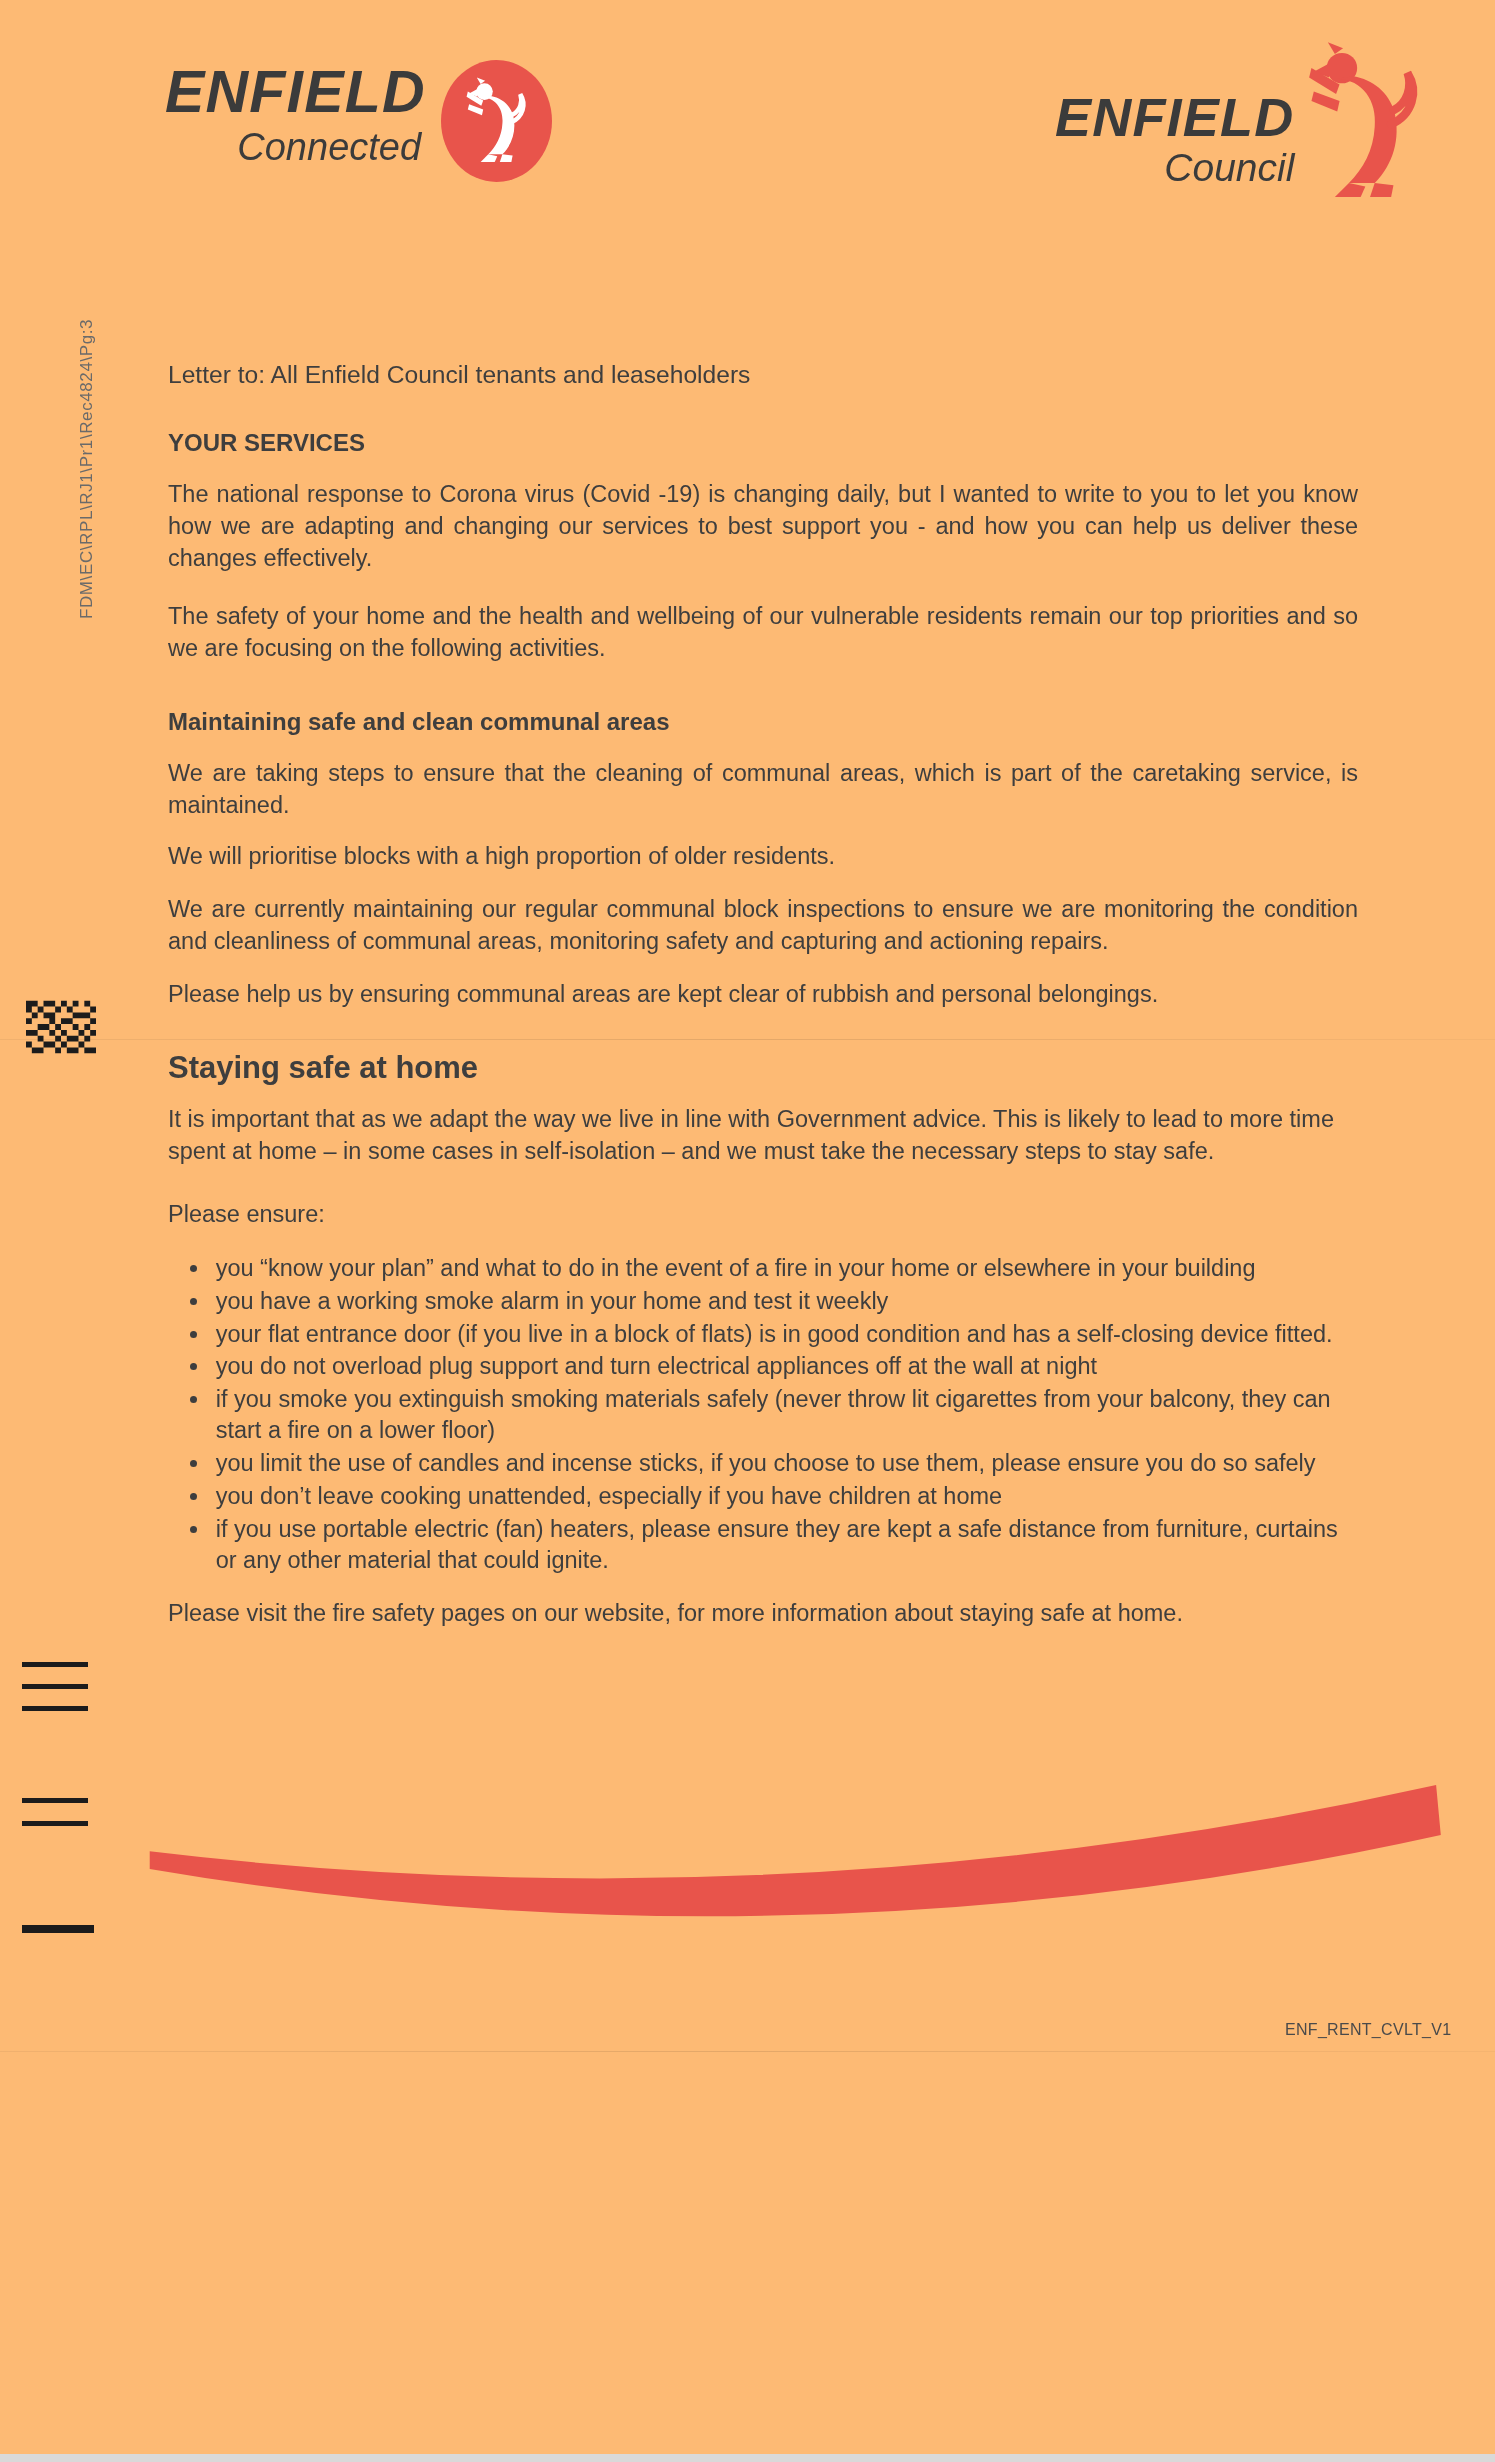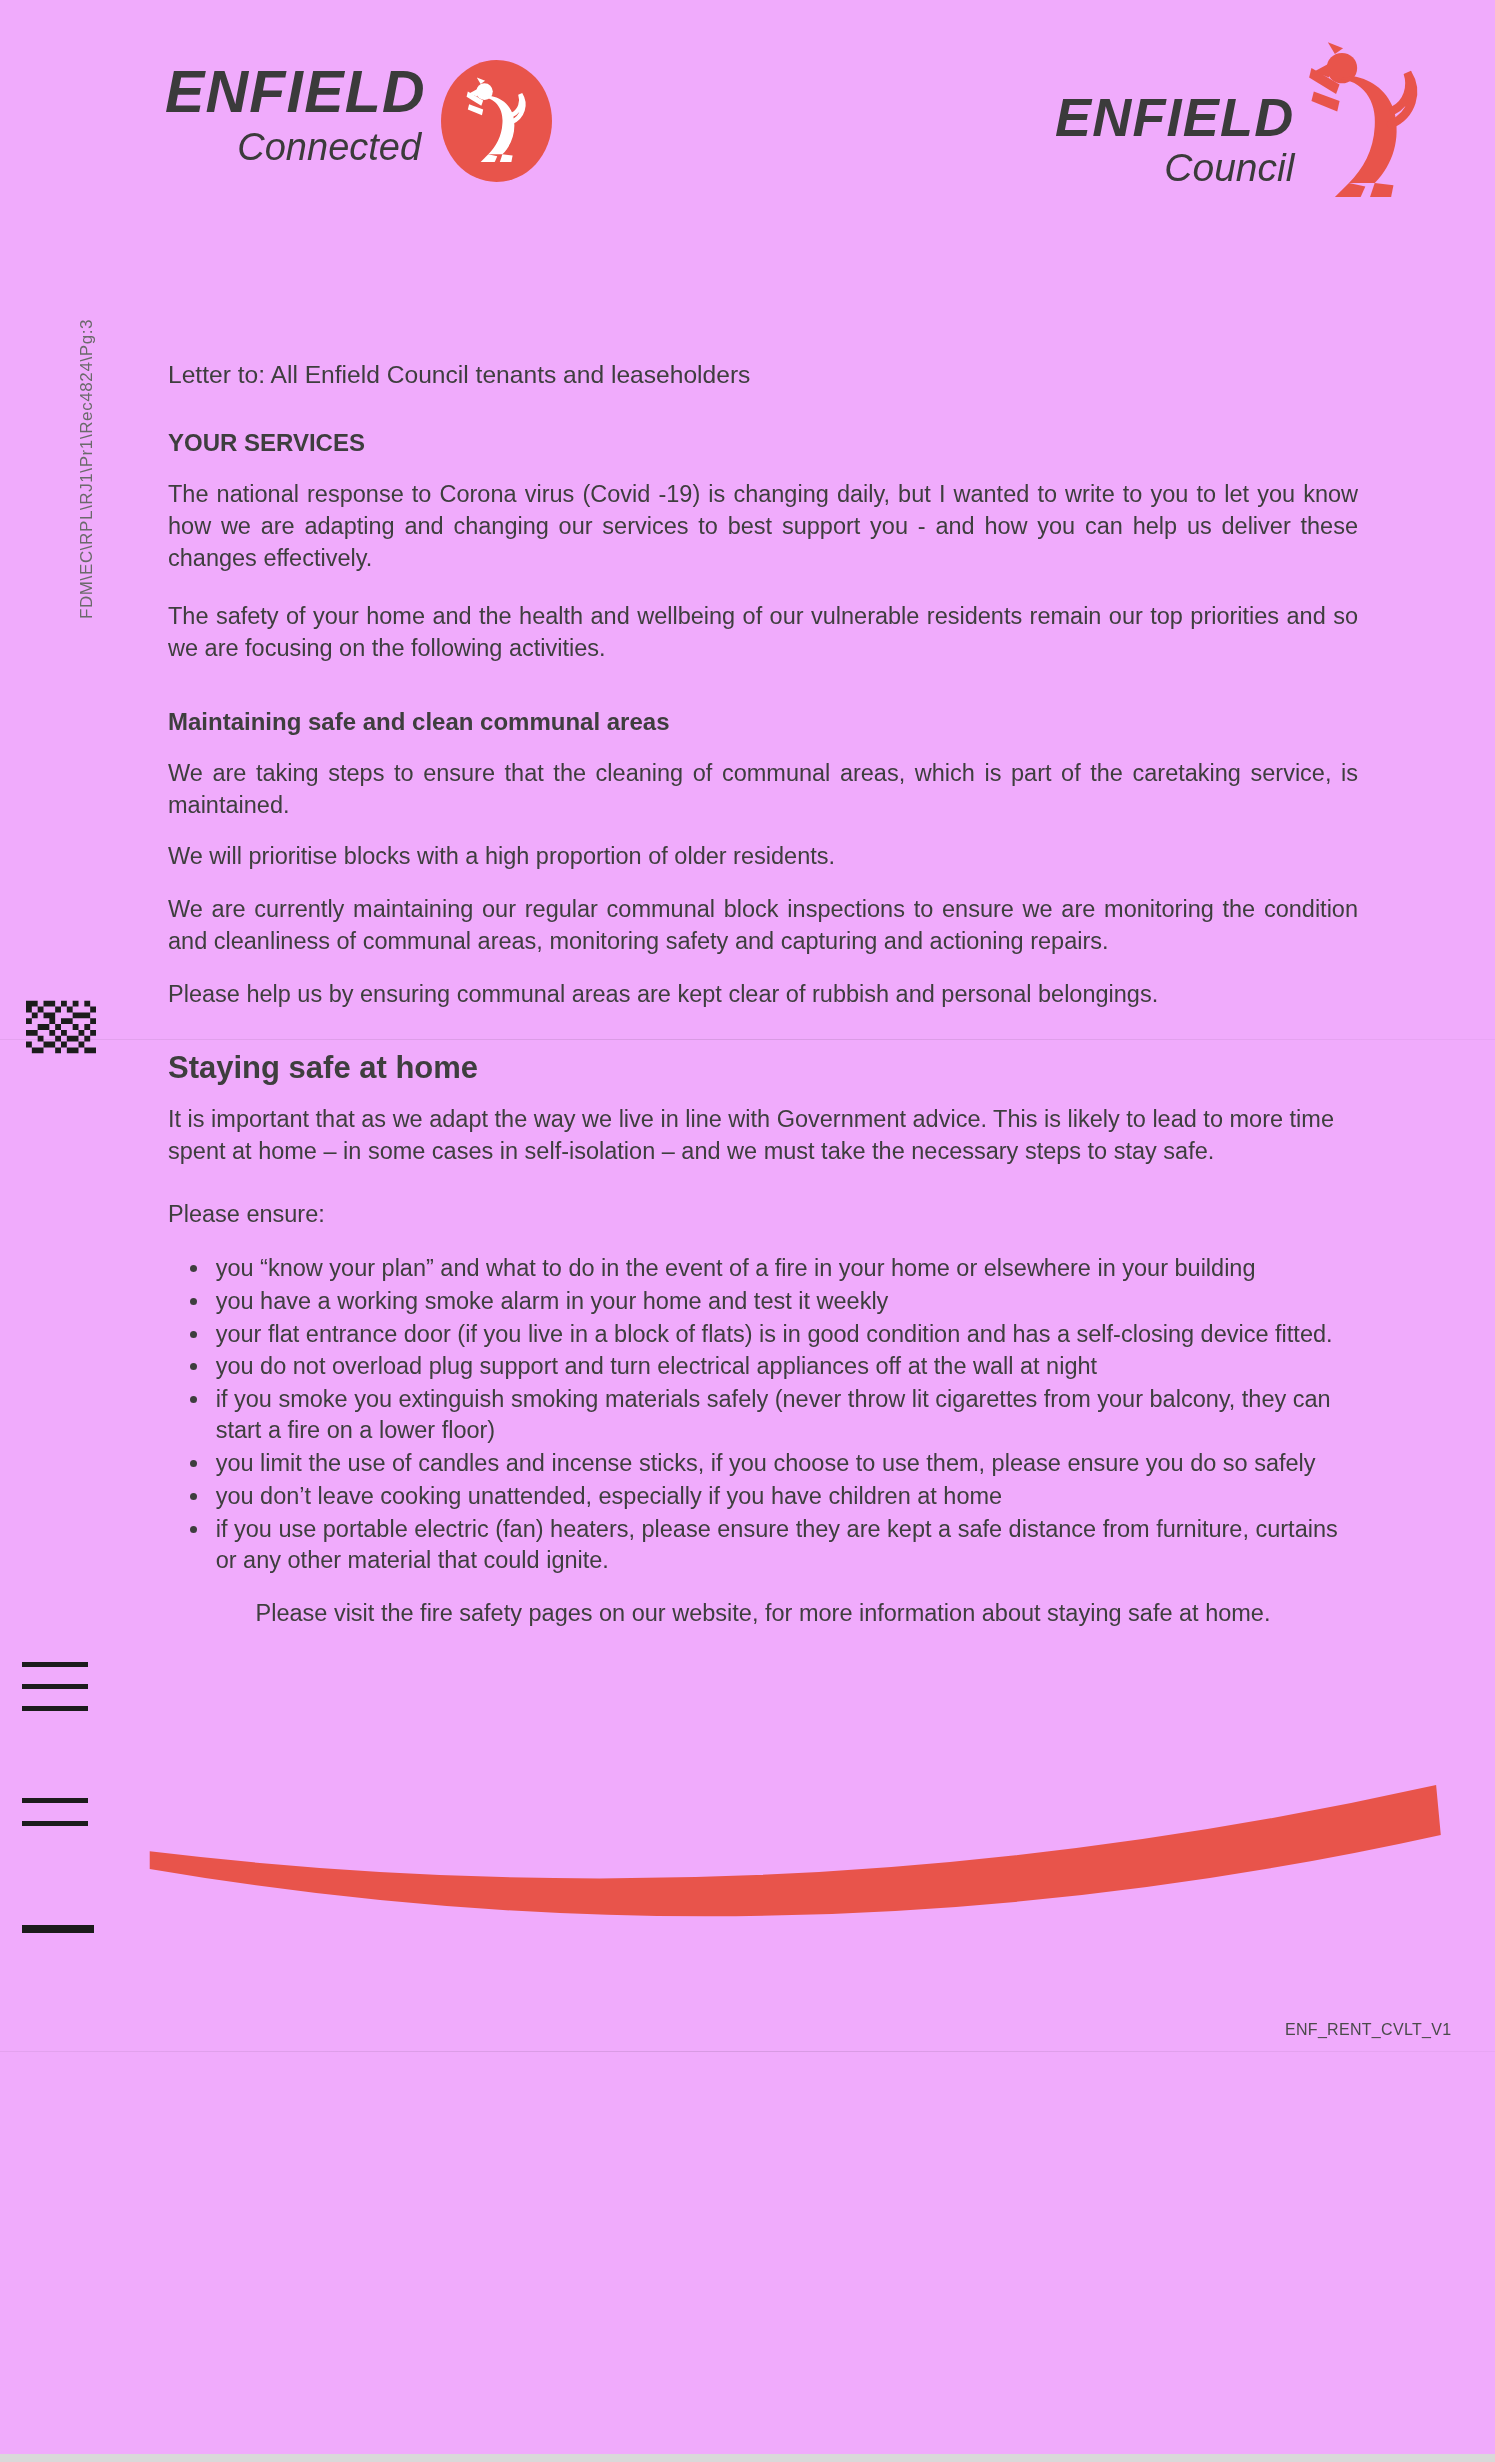--- a/index.html
+++ b/index.html
@@ -1,19 +1,19 @@
 <!DOCTYPE html>
 <html style="font-size:9.4px"><head>
 <meta charset="utf-8">
 <style>
   html,body{margin:0;padding:0;background:#ffffff;}
   .page{
     position:relative;
     width:1495px;height:2462px;
-    background:#f0abfc;
+    background:#fdba74;
     font-family:"Liberation Sans",sans-serif;
     color:#3e3e3e;
     overflow:hidden;
   }
   
   .logo-connected{position:absolute;left:165px;top:63px;display:flex;align-items:flex-start;gap:15.2px;}
   .lc-text{display:flex;flex-direction:column;}
   .lc-word{font-size:59px;line-height:1;font-weight:bold;font-style:italic;color:#3b3b3b;letter-spacing:1.2px;}
   .lc-sub{font-size:38px;line-height:1;font-style:italic;color:#3b3b3b;margin-top:5.9px;text-align:right;padding-right:4.7px;}
   .lc-oval{width:111px;height:122px;border-radius:50%;background:#E8544B;display:flex;align-items:center;justify-content:center;margin-top:-3.5px;}
@@ -45,21 +45,21 @@
   .h-services{margin:36px 0 0 0;font-size:24px;font-weight:bold;}
   .p-just{text-align:justify;}
   .mt32{margin-top:19px !important;}
   .mt36{margin-top:21px !important;}
   .mt44{margin-top:26px !important;}
   .mt52{margin-top:30.5px !important;}
   .h-section{margin:42px 0 0 0;font-size:24px;font-weight:bold;}
   .h-section.small{font-size:31px;}
   .bullet-list{margin:23.5px 0 0 0;padding:0 0 0 43px;list-style:disc outside;}
   .bullet-list li{margin:0 0 1.8px 0;line-height:31px;padding-left:4.7px;}
-  .closing{margin-top:21px !important;text-align:center;}
+  .closing{margin-top:21px !important;}
 
   
   .swoosh{position:absolute;left:0;top:1747px;}
   .doc-code{position:absolute;left:1285px;top:2021px;font-size:16px;color:#4a4a4a;letter-spacing:0.3px;}
   .scan-edge{position:absolute;left:0;bottom:0;width:1495px;height:8.2px;background:#d9d9d9;}
 </style>
 </head>
 <body>
 
 <div class="page">

